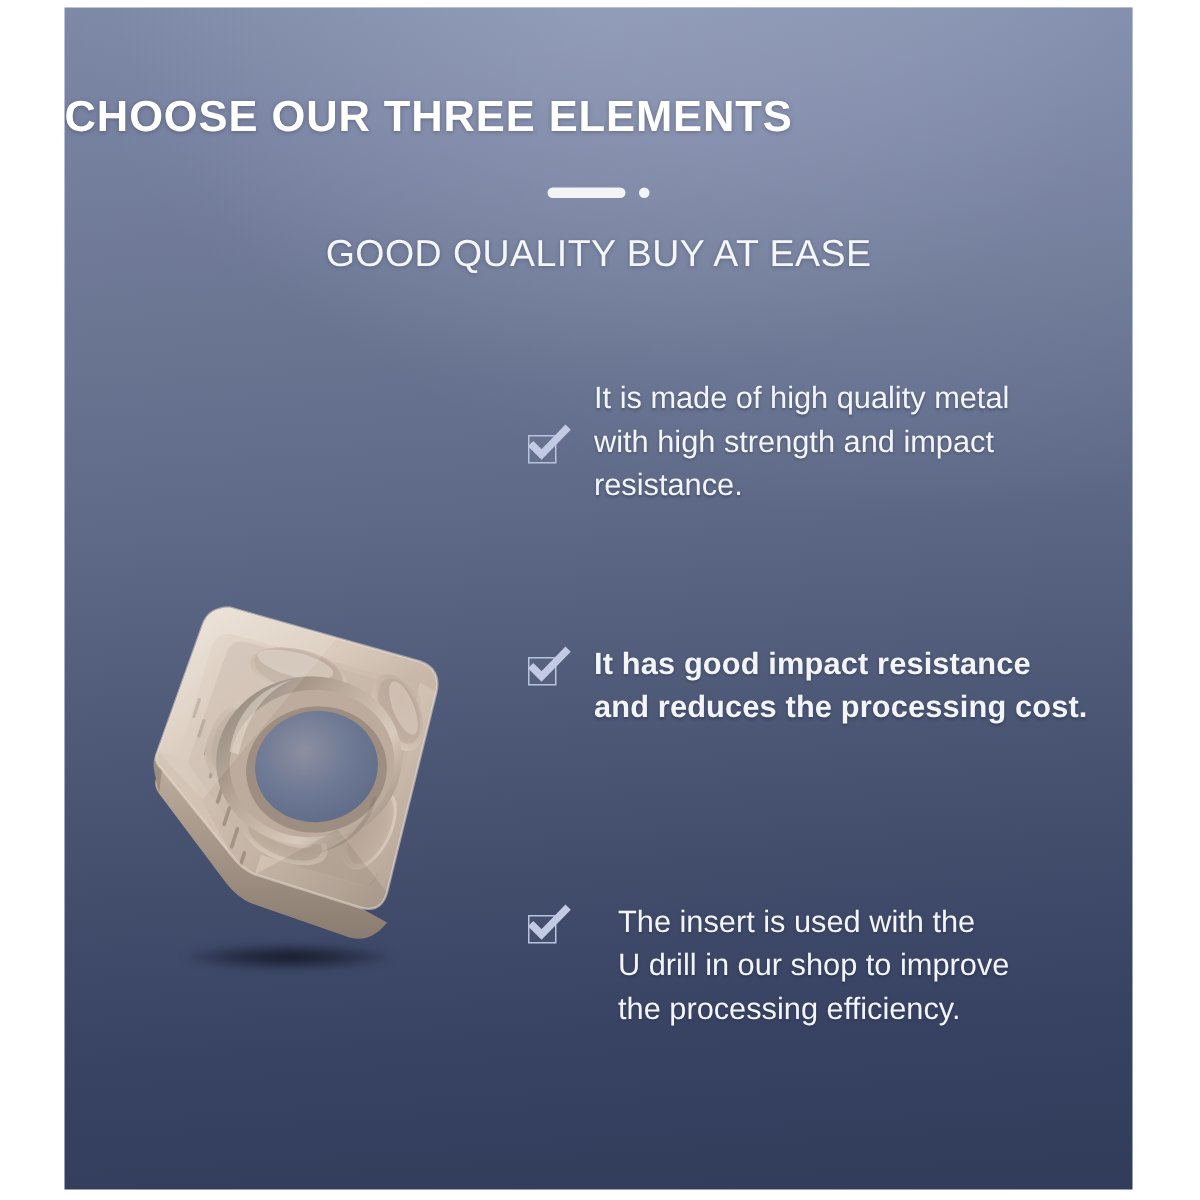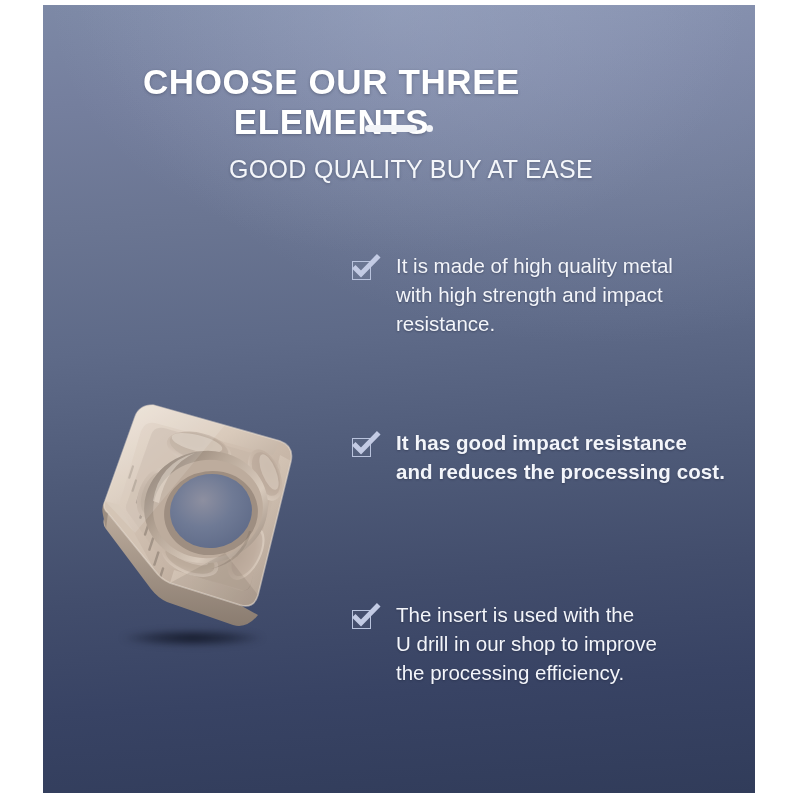--- a/index.html
+++ b/index.html
@@ -52,22 +52,21 @@
     background: radial-gradient(70% 120% at 50% 0%, rgba(175,185,210,0.30) 0%, rgba(175,185,210,0) 70%);
     pointer-events: none;
   }
 
   
   .title {
     position: absolute;
     left: 0;
     top: 57px;
     width: 577px;
-    text-align: center;
-    font-size: 35px;
+    font-size: 29px;
     font-weight: bold;
     letter-spacing: 0.6px;
     color: #ffffff;
     text-shadow: 0 1px 3px rgba(25,32,52,0.35);
     z-index: 4;
   }
 
   .divider {
     position: absolute;
     top: 118px;
@@ -90,21 +89,21 @@
     display: block;
     width: 7px;
     height: 7px;
     border-radius: 50%;
     background: #f2f4f8;
     margin-left: 9px;
   }
 
   .subtitle {
     position: absolute;
-    left: 12px;
+    left: 0;
     top: 150px;
     width: 712px;
     text-align: center;
     font-size: 25px;
     font-weight: normal;
     letter-spacing: 0.3px;
     color: #f4f6fa;
     text-shadow: 0 1px 3px rgba(25,32,52,0.30);
     z-index: 4;
   }
@@ -155,23 +154,23 @@
     font-size: 20.5px;
     line-height: 29px;
     color: #f3f5fa;
     text-shadow: 0 1px 2px rgba(25,32,52,0.38);
     white-space: pre-line;
   }
   .bullet.b1 .btext { font-weight: normal; }
   .bullet.b2 .btext { font-weight: bold; letter-spacing: 0.1px; }
   .bullet.b3 .btext { font-weight: normal; }
 
-  .bullet.b1 { position: absolute; top: 0;   left: 0; }
+  .bullet.b1 { position: absolute; top: 0;   left: 0; align-items: center; }
   .bullet.b2 { position: absolute; top: 177px; left: 0; }
-  .bullet.b3 { position: absolute; top: 349px; left: 0; }
+  .bullet.b3 { position: absolute; top: 349px; left: 0; gap: 16px; }
 
   
   #product {
     position: absolute;
     left: 32px;   
     top: 378px;
     width: 230px;
     height: 275px;
     z-index: 3;
   }

